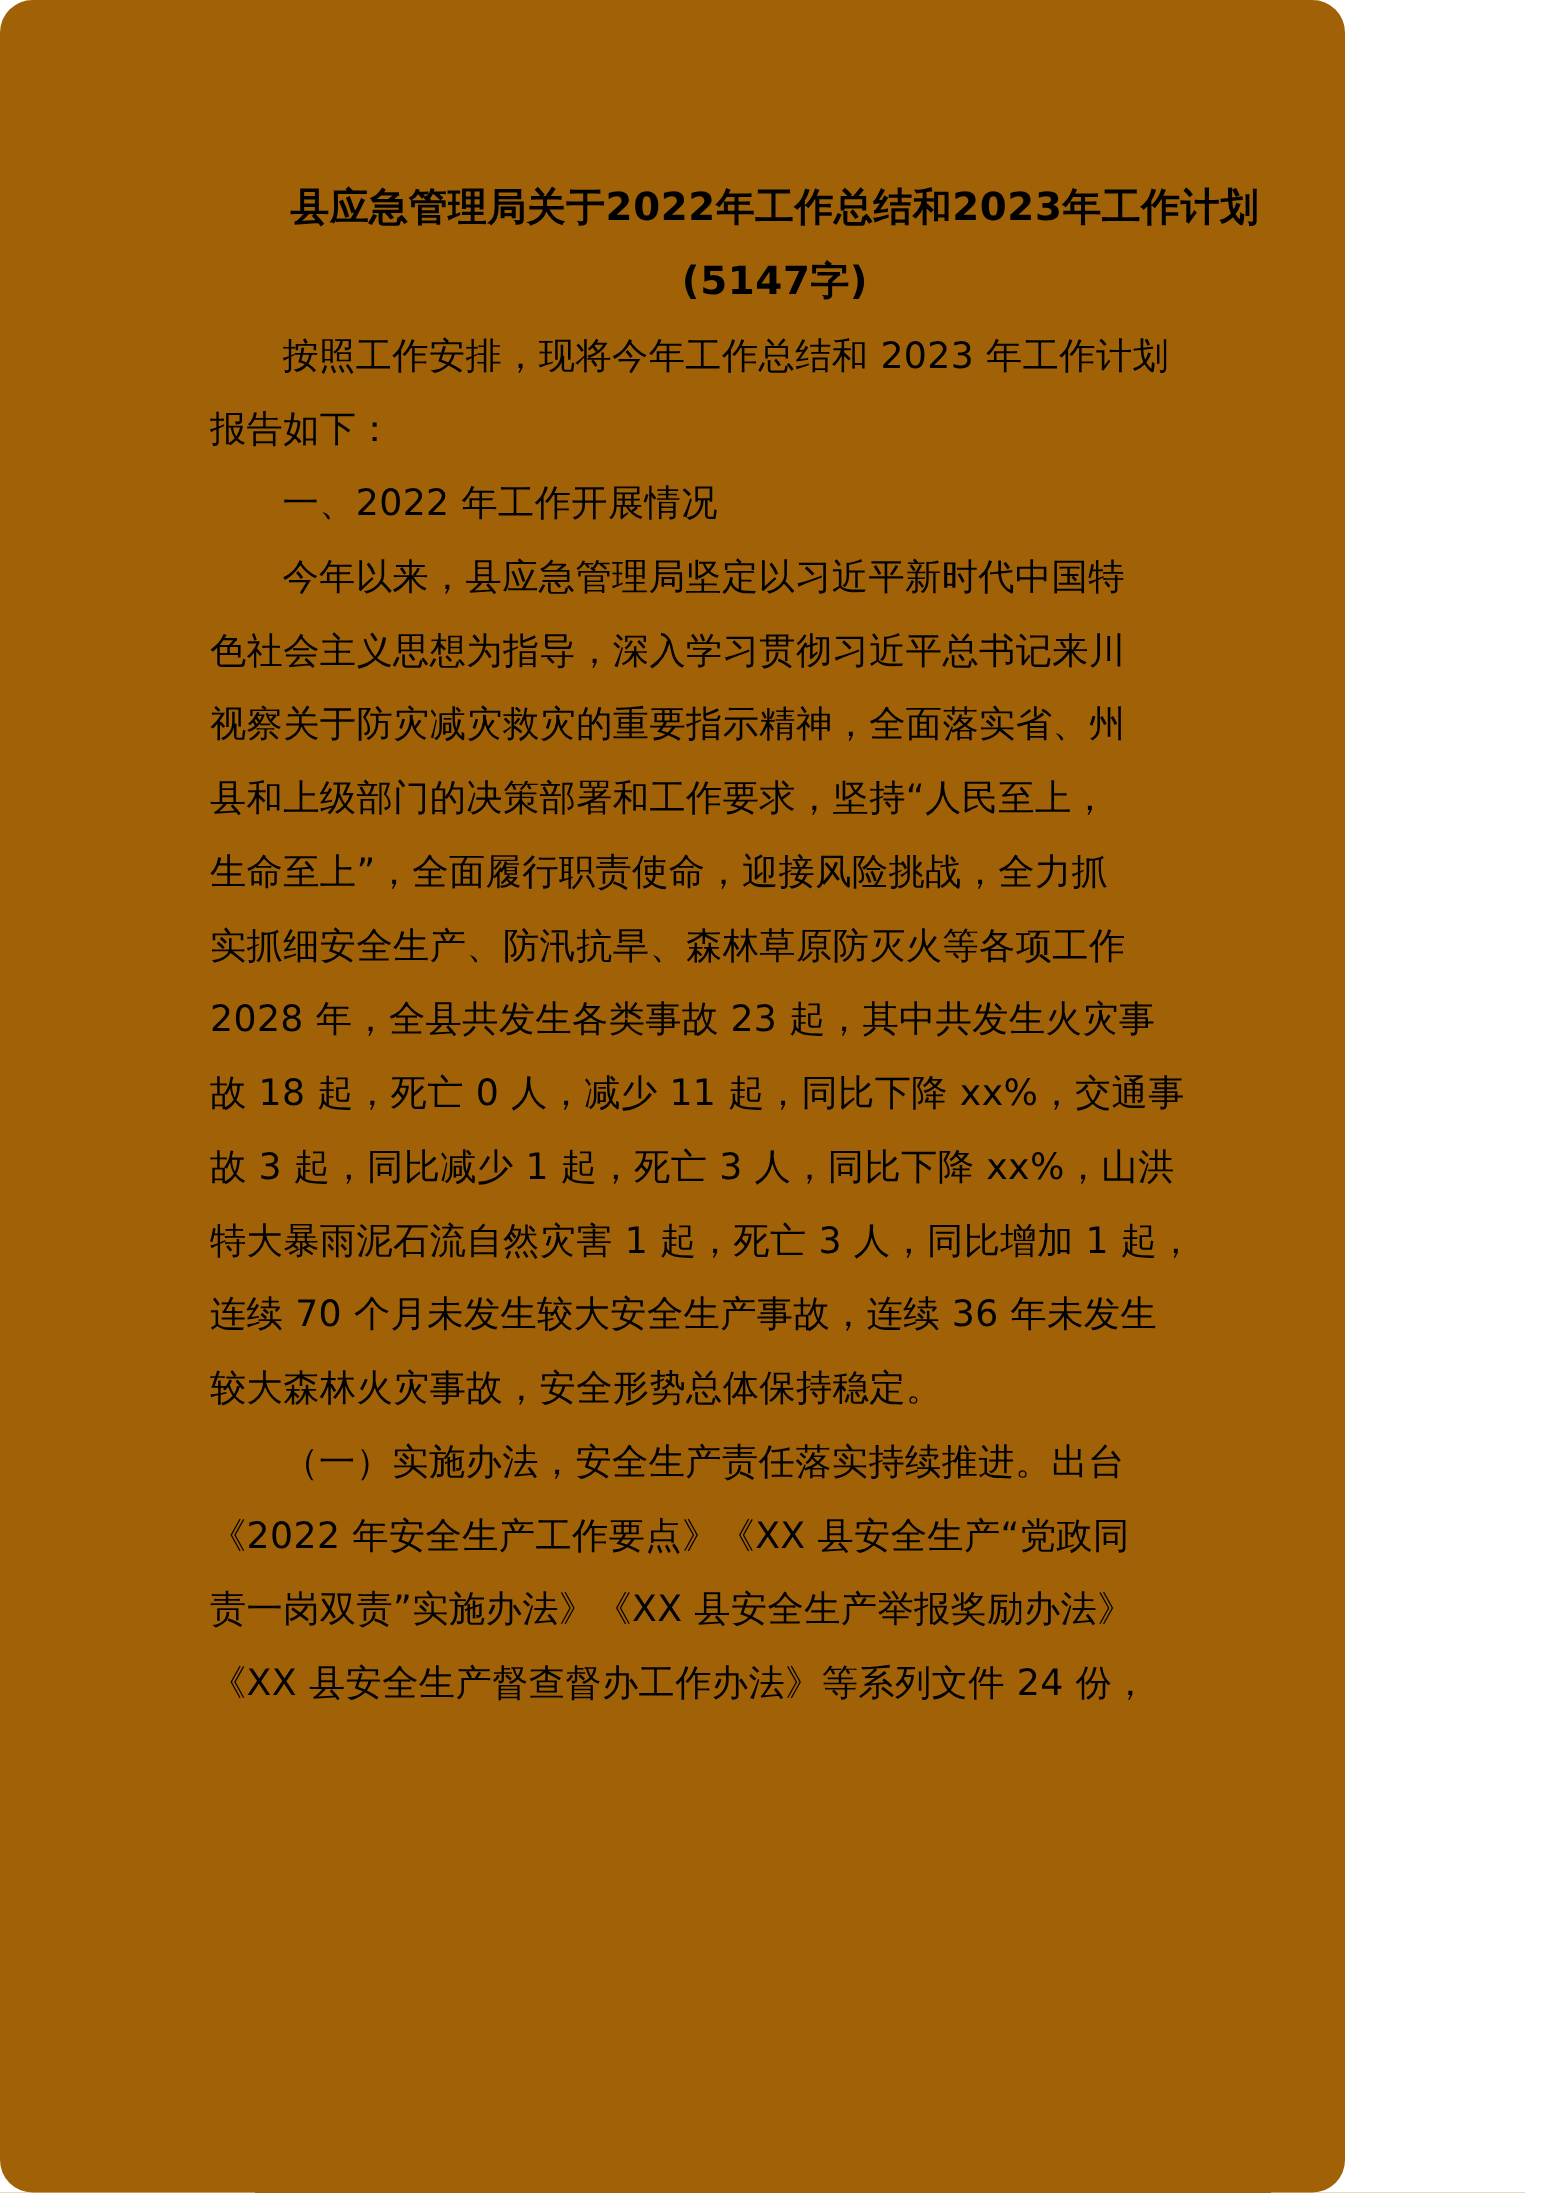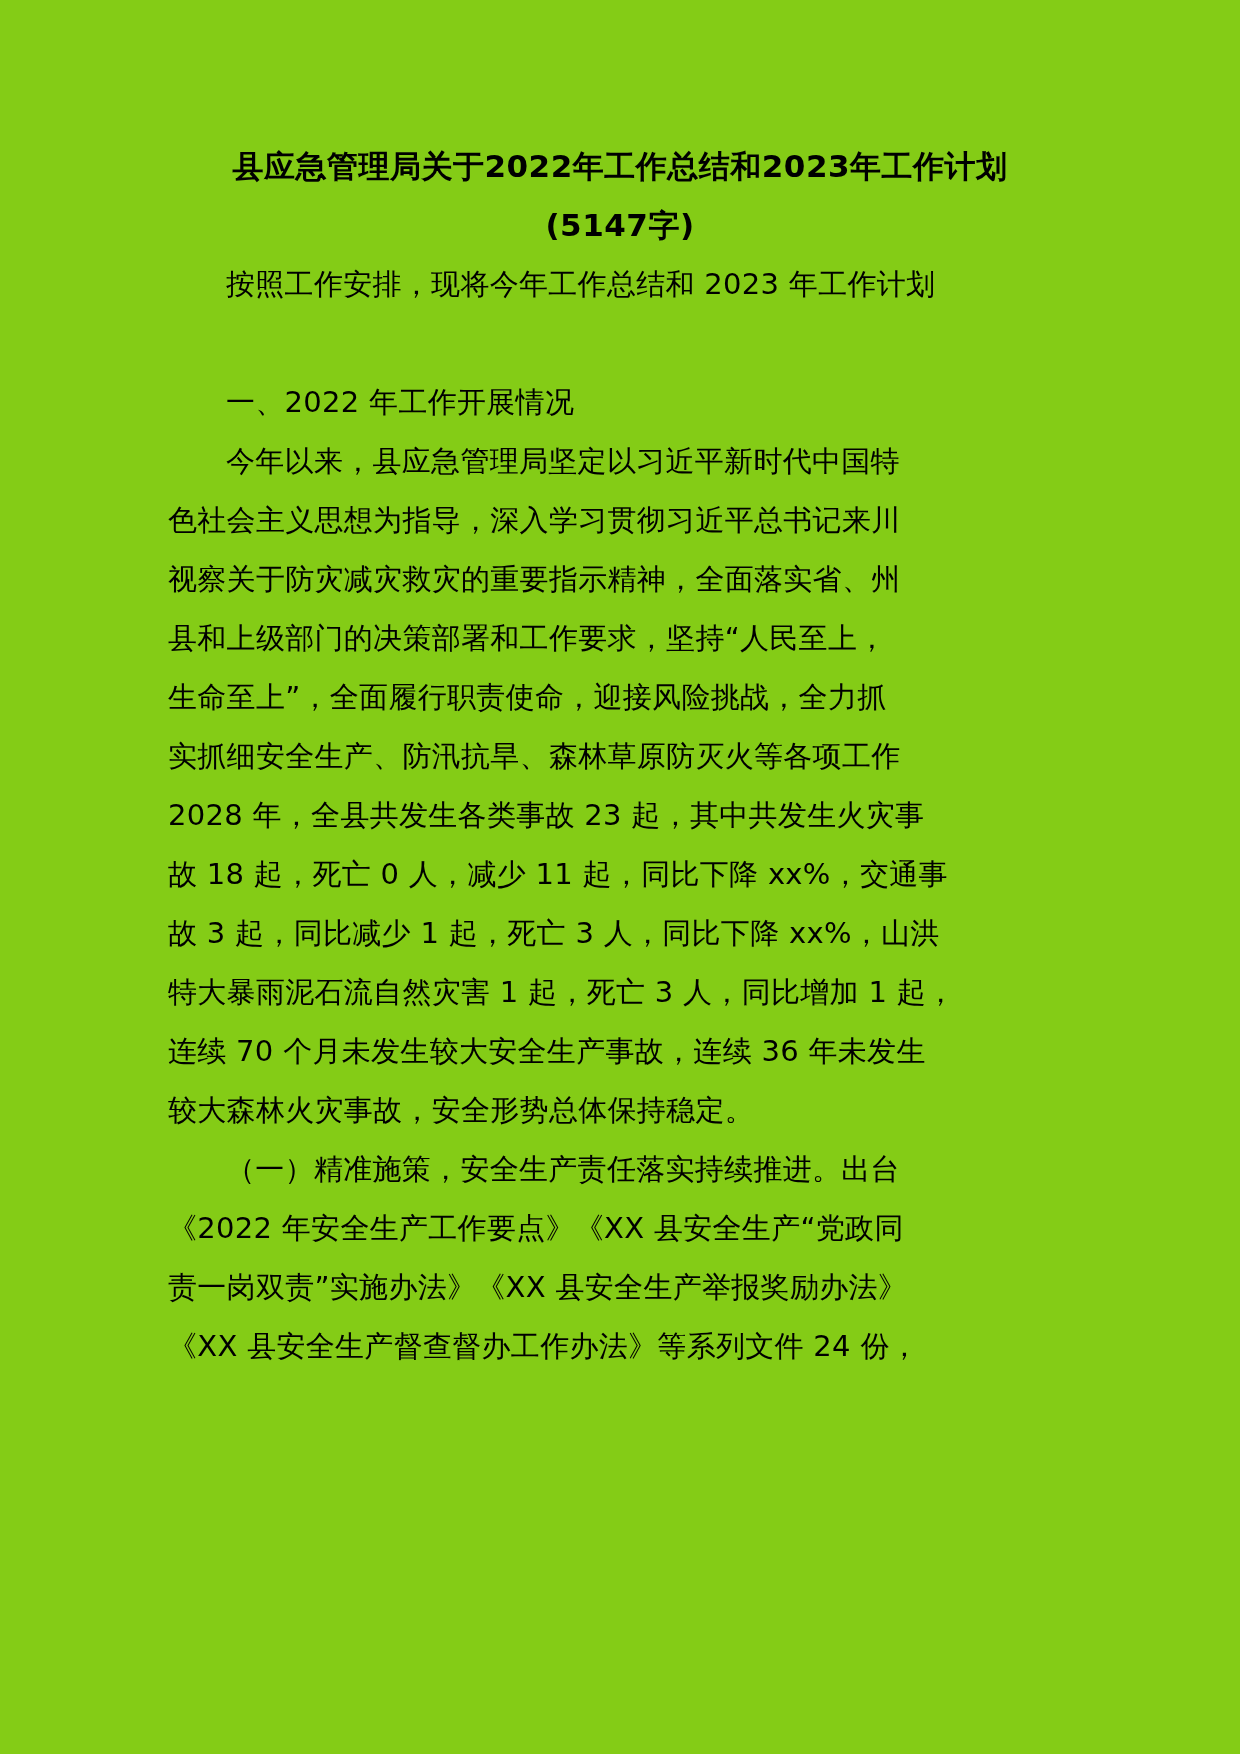--- a/index.html
+++ b/index.html
@@ -1,44 +1,45 @@
 <!DOCTYPE html>
 <html><head>
 <meta charset="utf-8">
 <style>
   html, body { margin: 0; padding: 0; background: #ffffff; }
   body { width: 1240px; height: 1754px; position: relative; overflow: hidden;
          font-family: "DejaVu Sans", "Liberation Sans", sans-serif; color: #000; }
-  .page { position: absolute; left: 0; top: 0; width: 1240px; height: 1754px; background: #84cc16; }
+  .page { position: absolute; left: 0; top: 0; width: 1076px; height: 1754px; background: #a16207; border-radius: 26px; }
   .title { position: absolute; left: 150px; width: 940px; text-align: center;
            font-weight: bold; font-size: 31px; line-height: 59px; letter-spacing: 0.5px; }
   .t1 { top: 137px; }
   .t2 { top: 196px; }
   .line { position: absolute; left: 168px; width: 1000px; font-size: 29px; line-height: 59px;
           white-space: nowrap; letter-spacing: 0.3px; }
   .indent { left: 226px; }
 </style>
 </head>
 <body>
 
 <div class="page">
   <div class="title t1">县应急管理局关于2022年工作总结和2023年工作计划</div>
   <div class="title t2">(5147字)</div>
 
   <div class="line indent" style="top:255px">按照工作安排，现将今年工作总结和 2023 年工作计划</div>
+  <div class="line" style="top:314px">报告如下：</div>
   <div class="line indent" style="top:373px">一、2022 年工作开展情况</div>
   <div class="line indent" style="top:432px">今年以来，县应急管理局坚定以习近平新时代中国特</div>
   <div class="line" style="top:491px">色社会主义思想为指导，深入学习贯彻习近平总书记来川</div>
   <div class="line" style="top:550px">视察关于防灾减灾救灾的重要指示精神，全面落实省、州</div>
   <div class="line" style="top:609px">县和上级部门的决策部署和工作要求，坚持“人民至上，</div>
   <div class="line" style="top:727px">实抓细安全生产、防汛抗旱、森林草原防灭火等各项工作</div>
   <div class="line" style="top:668px">生命至上”，全面履行职责使命，迎接风险挑战，全力抓</div>
   <div class="line" style="top:786px">2028 年，全县共发生各类事故 23 起，其中共发生火灾事</div>
   <div class="line" style="top:845px">故 18 起，死亡 0 人，减少 11 起，同比下降 xx%，交通事</div>
   <div class="line" style="top:904px">故 3 起，同比减少 1 起，死亡 3 人，同比下降 xx%，山洪</div>
   <div class="line" style="top:963px">特大暴雨泥石流自然灾害 1 起，死亡 3 人，同比增加 1 起，</div>
   <div class="line" style="top:1022px">连续 70 个月未发生较大安全生产事故，连续 36 年未发生</div>
   <div class="line" style="top:1081px">较大森林火灾事故，安全形势总体保持稳定。</div>
-  <div class="line indent" style="top:1140px">（一）精准施策，安全生产责任落实持续推进。出台</div>
+  <div class="line indent" style="top:1140px">（一）实施办法，安全生产责任落实持续推进。出台</div>
   <div class="line" style="top:1199px">《2022 年安全生产工作要点》《XX 县安全生产“党政同</div>
   <div class="line" style="top:1258px">责一岗双责”实施办法》《XX 县安全生产举报奖励办法》</div>
   <div class="line" style="top:1317px">《XX 县安全生产督查督办工作办法》等系列文件 24 份，</div>
 </div>
 
 </body></html>

